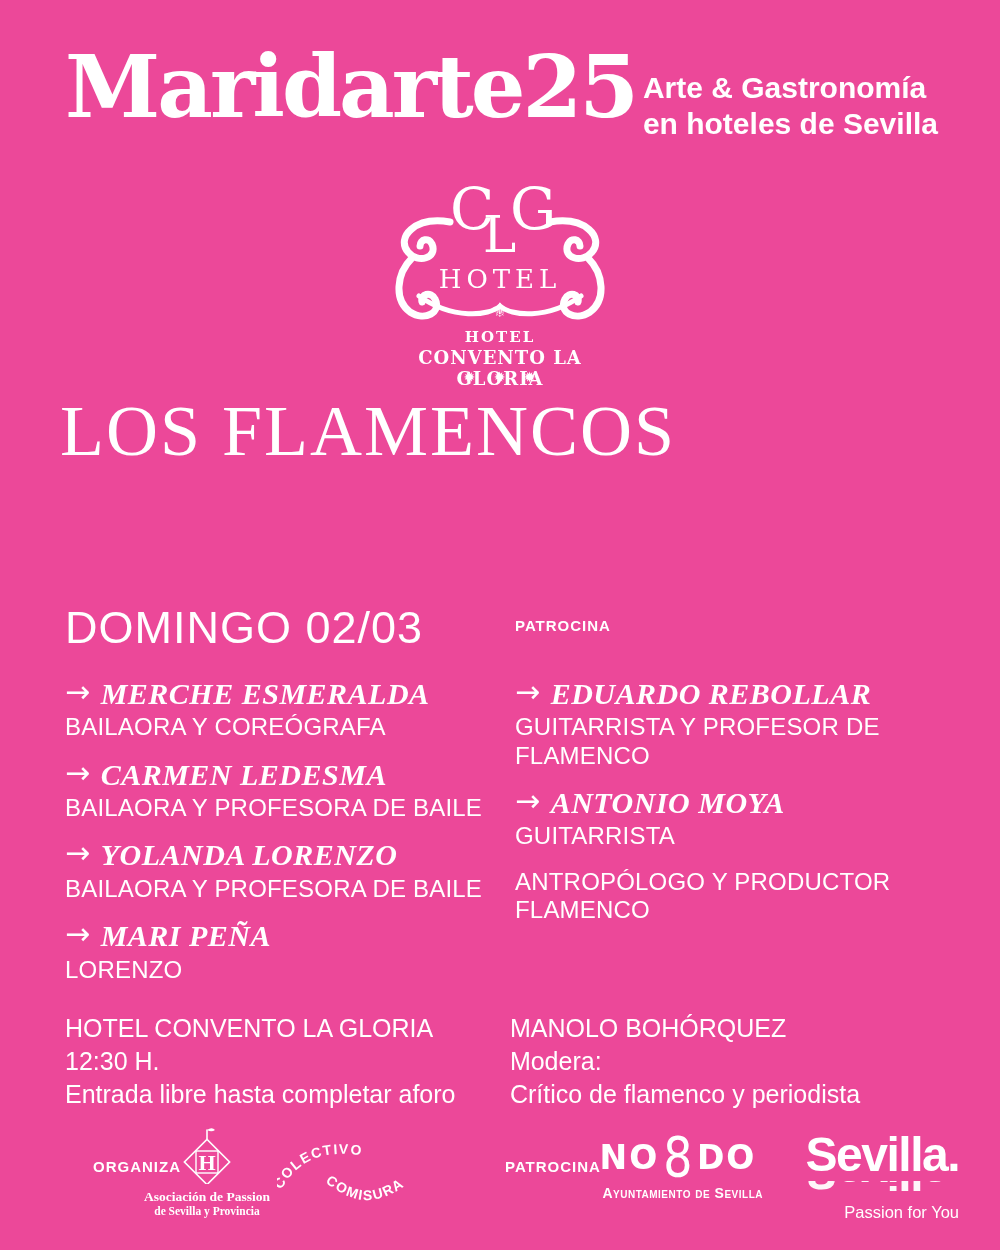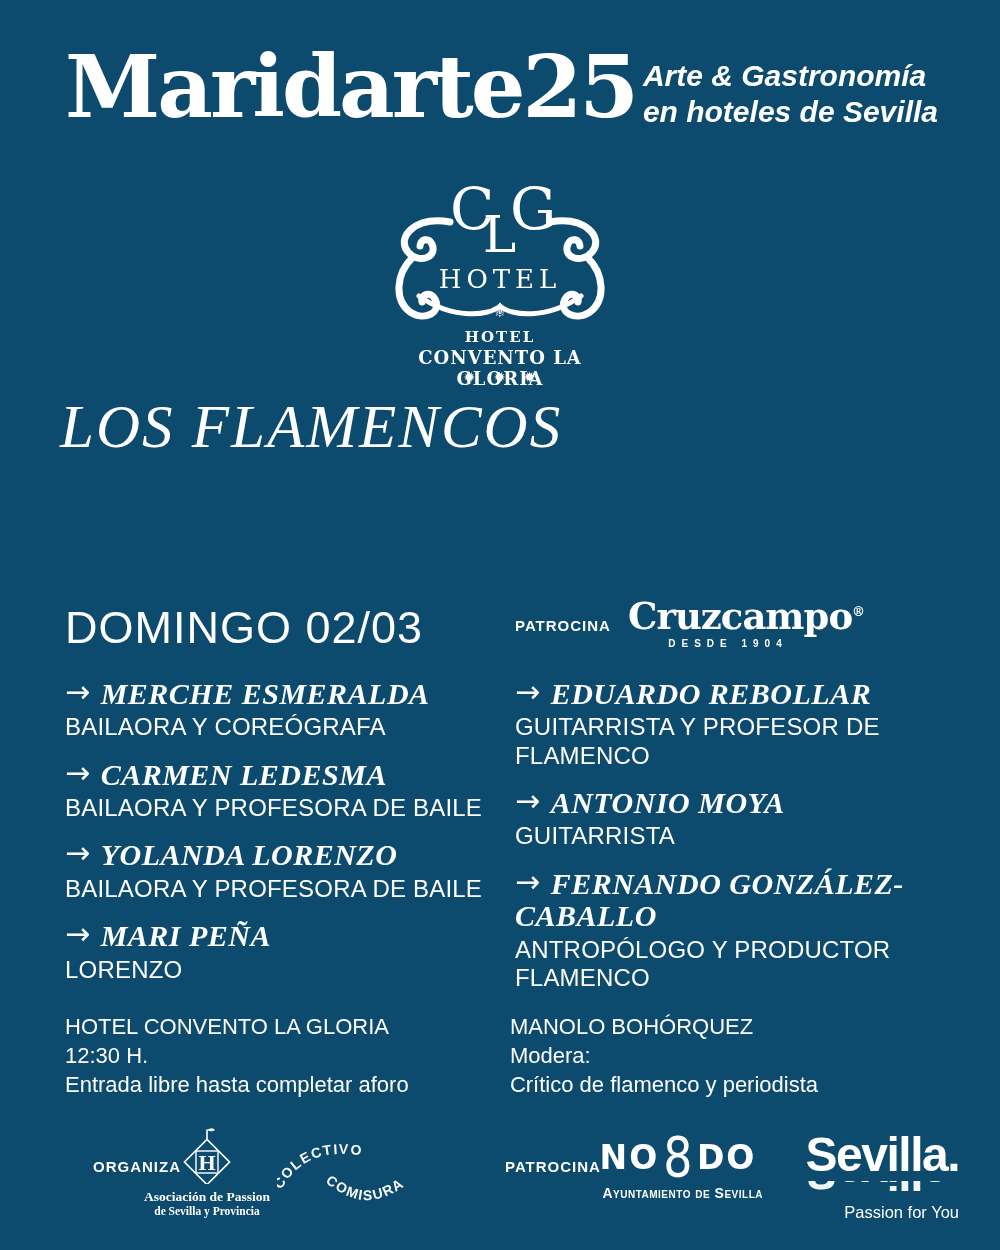--- a/index.html
+++ b/index.html
@@ -1,64 +1,64 @@
 <!DOCTYPE html>
 <html><head>
 <meta charset="utf-8">
 <style>
   * { margin:0; padding:0; box-sizing:border-box; }
   html,body { width:1000px; height:1250px; }
   body { font-family:"Liberation Sans", sans-serif; }
-  .poster { position:relative; width:1000px; height:1250px; background:#0c4a6e; color:#fff; overflow:hidden; }
+  .poster { position:relative; width:1000px; height:1250px; background:#ec4899; color:#fff; overflow:hidden; }
 
   
   .header { position:absolute; top:44px; left:65px; right:62px; display:flex; justify-content:space-between; align-items:flex-start; }
   .brand { font-family:"DejaVu Serif", serif; font-weight:700; font-size:86px; line-height:1; letter-spacing:-3px; }
-  .tagline { font-size:30px; line-height:1.2; font-weight:700; margin-top:14px; letter-spacing:0;font-style:italic; }
+  .tagline { font-size:30px; line-height:1.2; font-weight:700; margin-top:26px; letter-spacing:0; }
 
   
   .clg-logo { position:absolute; top:170px; left:50%; transform:translateX(-50%); width:240px; height:218px; text-align:center; }
   .monogram { position:relative; height:92px; font-family:"DejaVu Serif", serif; }
   .monogram span { position:absolute; line-height:1; }
   .mono-c { left:70px; top:10px; font-size:58px; }
   .mono-g { left:130px; top:10px; font-size:58px; }
   .mono-l { left:103px; top:40px; font-size:50px; }
   .scroll { position:absolute; top:44px; }
   .scroll.left { left:12px; }
   .scroll.right { right:12px; transform:scaleX(-1); }
   .hotel-word { position:absolute; top:94px; left:0; right:0; font-family:"DejaVu Serif", serif; font-size:26px; letter-spacing:5px; }
   .swag { position:absolute; top:122px; left:35px; }
   .fleur { position:absolute; top:128px; left:0; right:0; font-size:20px; font-family:"DejaVu Sans", sans-serif; }
   .logo-cap1 { position:absolute; top:158px; left:0; right:0; font-family:"DejaVu Serif", serif; font-weight:700; font-size:15px; letter-spacing:2px; }
   .logo-cap2 { position:absolute; top:177px; left:0; right:0; font-family:"DejaVu Serif", serif; font-weight:700; font-size:18px; letter-spacing:1px; }
   .logo-stars { position:absolute; top:199px; left:6px; right:0; font-size:14px; letter-spacing:7px; font-family:"DejaVu Sans", sans-serif; }
 
   
-  .main-title { position:absolute; top:398px; left:60px; font-family:"Liberation Serif", serif; font-style:italic; font-size:61px; line-height:0.94; letter-spacing:2px; white-space:nowrap; }
+  .main-title { position:absolute; top:398px; left:60px; font-family:"Liberation Serif", serif; font-size:72px; line-height:0.94; letter-spacing:2px; white-space:nowrap; }
 
   
   .date-row { position:absolute; top:602px; left:65px; right:65px; height:70px; }
   .event-date { position:absolute; left:0; top:0; font-size:45px; letter-spacing:1px; }
   .sponsor-label { position:absolute; left:450px; top:15px; font-size:15px; font-weight:700; letter-spacing:1px; }
   .cruzcampo { position:absolute; left:563px; top:-6px; width:200px; text-align:center; }
   .cruzcampo-word { font-family:"DejaVu Serif", serif; font-weight:700; font-size:37px; line-height:1.1; letter-spacing:-1px; }
   .cruzcampo-reg { font-size:13px; vertical-align:super; font-weight:700; }
   .cruzcampo-sub { font-size:10px; font-weight:700; letter-spacing:6px; margin-top:1px; }
 
   
   .speakers { position:absolute; top:678px; left:65px; display:flex; }
   .col-left { width:450px; }
   .col-right { width:430px; }
   .entry { margin-bottom:17px; }
   .name-line { font-family:"Liberation Serif", serif; font-style:italic; font-weight:700; font-size:30px; line-height:1.08; letter-spacing:0.5px; margin-bottom:3px; }
   .arrow { font-family:"DejaVu Sans", sans-serif; font-style:normal; font-weight:400; font-size:30px; margin-right:10px; position:relative; top:-2px; }
   .spk-role { font-size:24px; line-height:1.18; letter-spacing:0.2px; }
 
   
-  .details { position:absolute; top:1012px; left:65px; right:65px; display:flex; font-size:22px; line-height:1.32; }
+  .details { position:absolute; top:1012px; left:65px; right:65px; display:flex; font-size:25px; line-height:1.32; }
   .venue-block { width:450px; }
   .moderator-block { width:430px; }
 
   
   .footer { position:absolute; top:1128px; left:65px; right:65px; height:115px; font-size:15px; }
   .organiza-label { position:absolute; left:28px; top:30px; font-weight:700; letter-spacing:1px; }
   .patrocina-label { position:absolute; left:440px; top:30px; font-weight:700; letter-spacing:1px; }
   .hotels-assoc { position:absolute; left:62px; top:-2px; width:160px; text-align:center; }
   .hotels-assoc .assoc-line1 { font-family:"Liberation Serif", serif; font-weight:700; font-size:13.5px; margin-top:2px; }
   .hotels-assoc .assoc-line2 { font-family:"Liberation Serif", serif; font-weight:700; font-size:11.5px; }
@@ -114,24 +114,20 @@
     <div class="logo-stars">✹ ✹ ✹</div>
   </div>
 
   <div class="main-title">
     <div>LOS FLAMENCOS</div>
   </div>
 
   <div class="date-row">
     <div class="event-date">DOMINGO 02/03</div>
     <div class="sponsor-label">PATROCINA</div>
-    <div class="cruzcampo">
-      <div class="cruzcampo-word"><span>Cruzcampo</span><span class="cruzcampo-reg">®</span></div>
-      <div class="cruzcampo-sub">DESDE 1904</div>
-    </div>
   </div>
 
   <div class="speakers">
     <div class="col-left">
       <div class="entry">
         <div class="name-line"><span class="arrow">→</span><span>MERCHE ESMERALDA</span></div>
         <div class="spk-role">BAILAORA Y COREÓGRAFA</div>
       </div>
       <div class="entry">
         <div class="name-line"><span class="arrow">→</span><span>CARMEN LEDESMA</span></div>
@@ -149,21 +145,20 @@
     <div class="col-right">
       <div class="entry">
         <div class="name-line"><span class="arrow">→</span><span>EDUARDO REBOLLAR</span></div>
         <div class="spk-role">GUITARRISTA Y PROFESOR DE FLAMENCO</div>
       </div>
       <div class="entry">
         <div class="name-line"><span class="arrow">→</span><span>ANTONIO MOYA</span></div>
         <div class="spk-role">GUITARRISTA</div>
       </div>
       <div class="entry">
-        <div class="name-line"><span class="arrow">→</span><span>FERNANDO GONZÁLEZ-CABALLO</span></div>
         <div class="spk-role">ANTROPÓLOGO Y PRODUCTOR FLAMENCO</div>
       </div>
     </div>
   </div>
 
   <div class="details">
     <div class="venue-block">
       <div>HOTEL CONVENTO LA GLORIA</div>
       <div>12:30 H.</div>
       <div>Entrada libre hasta completar aforo</div>

